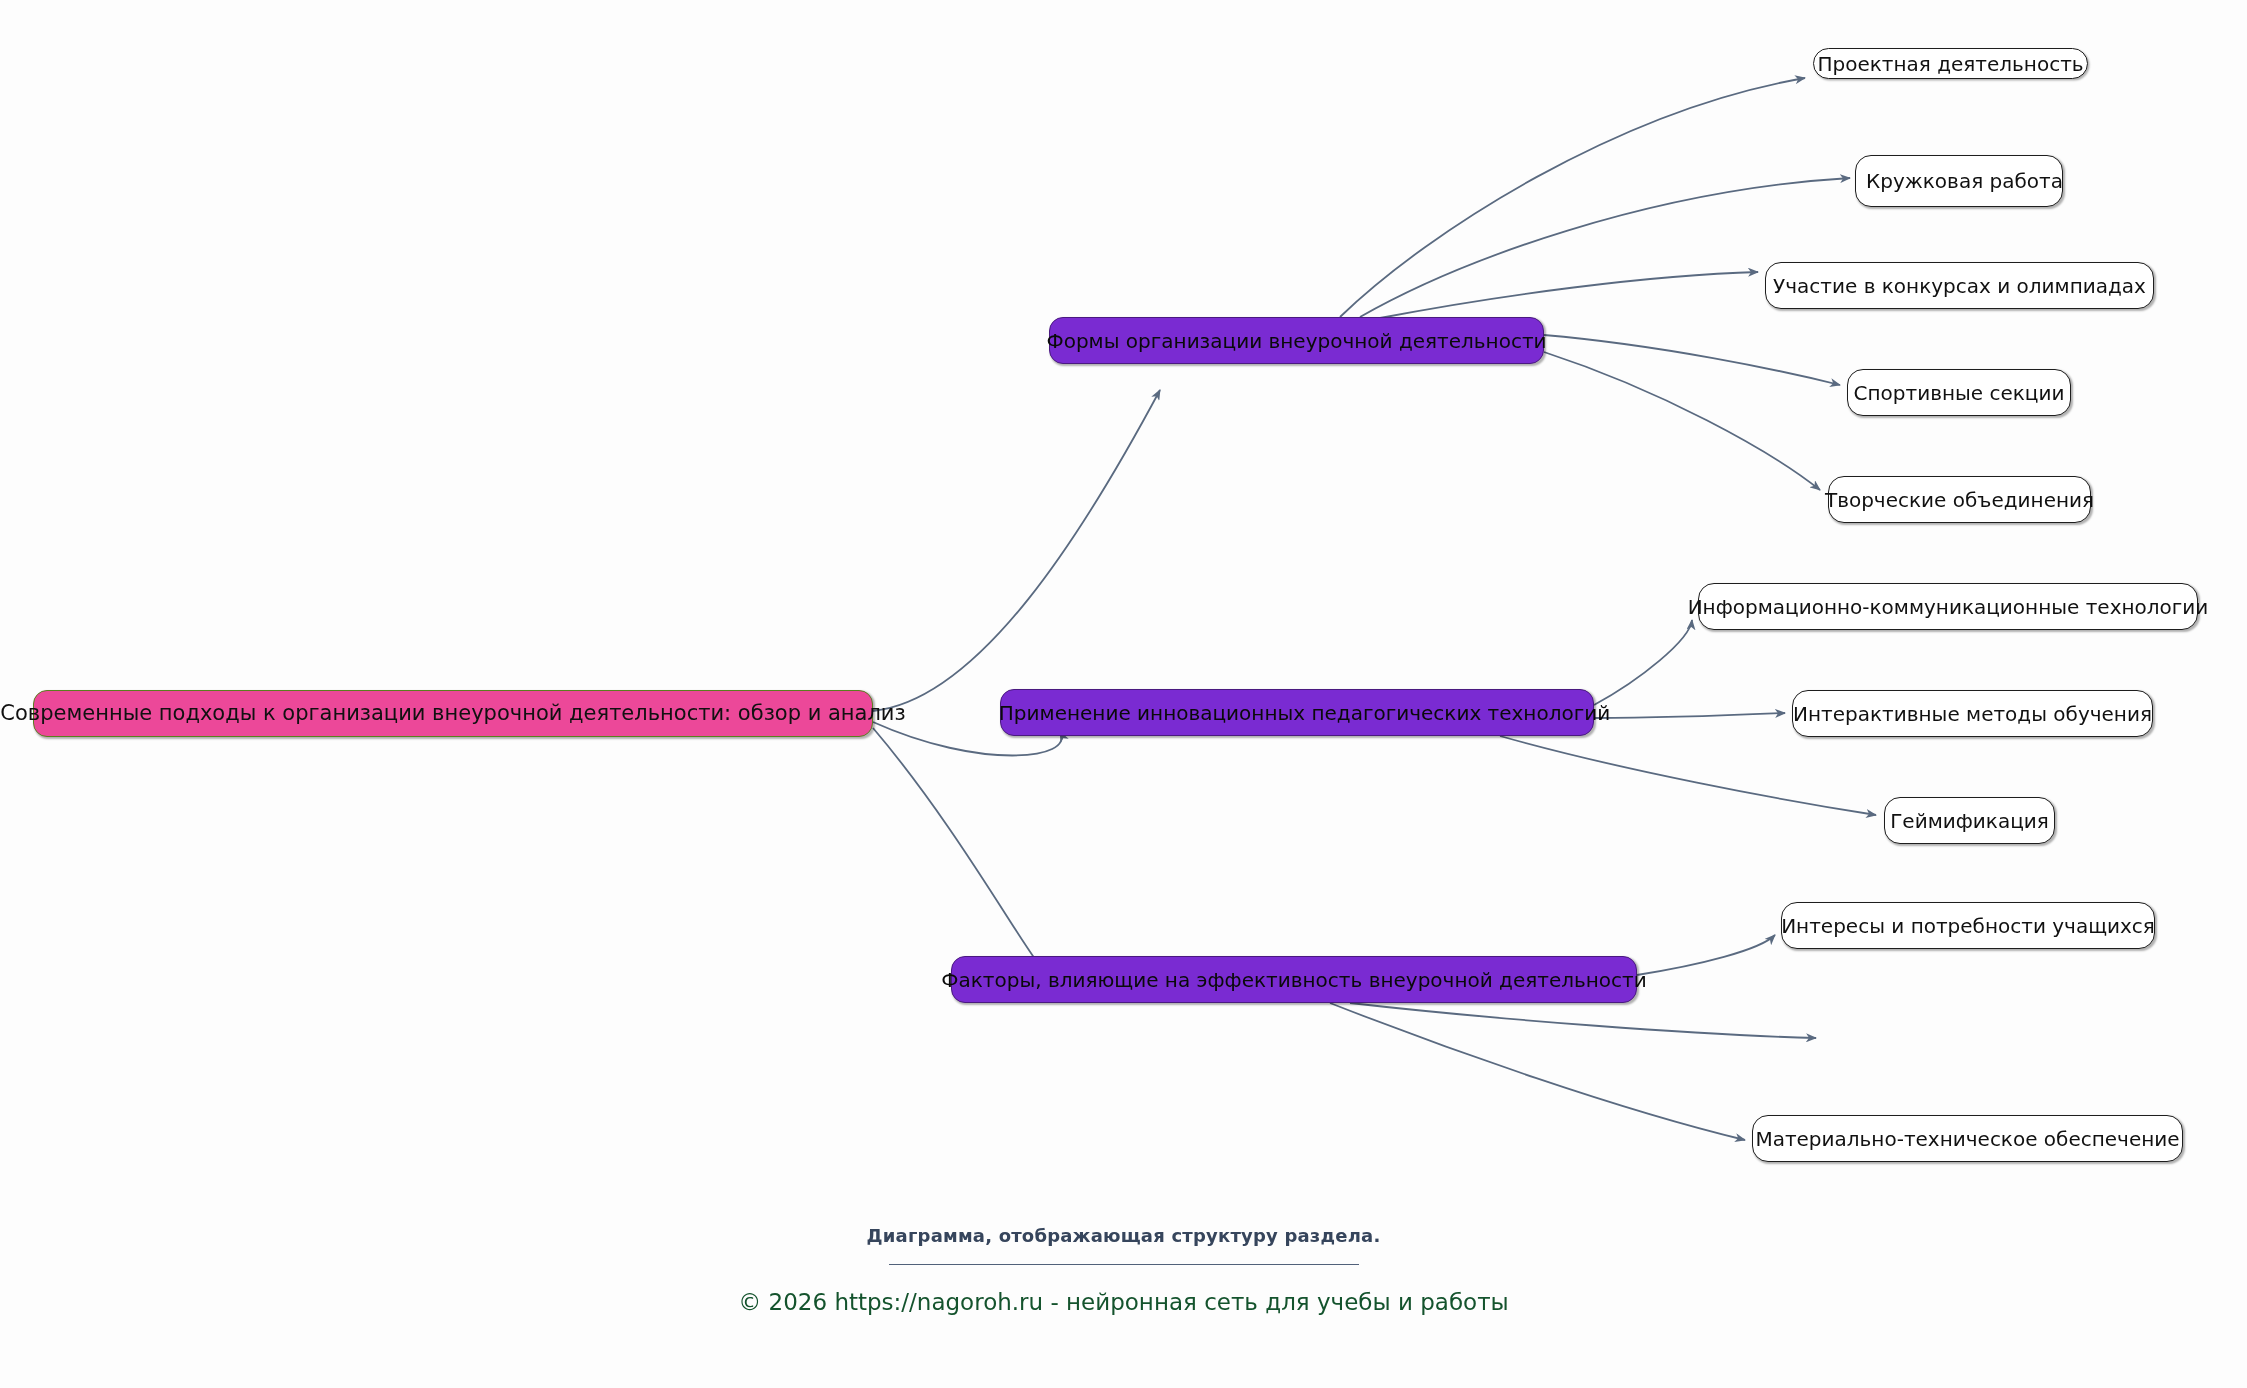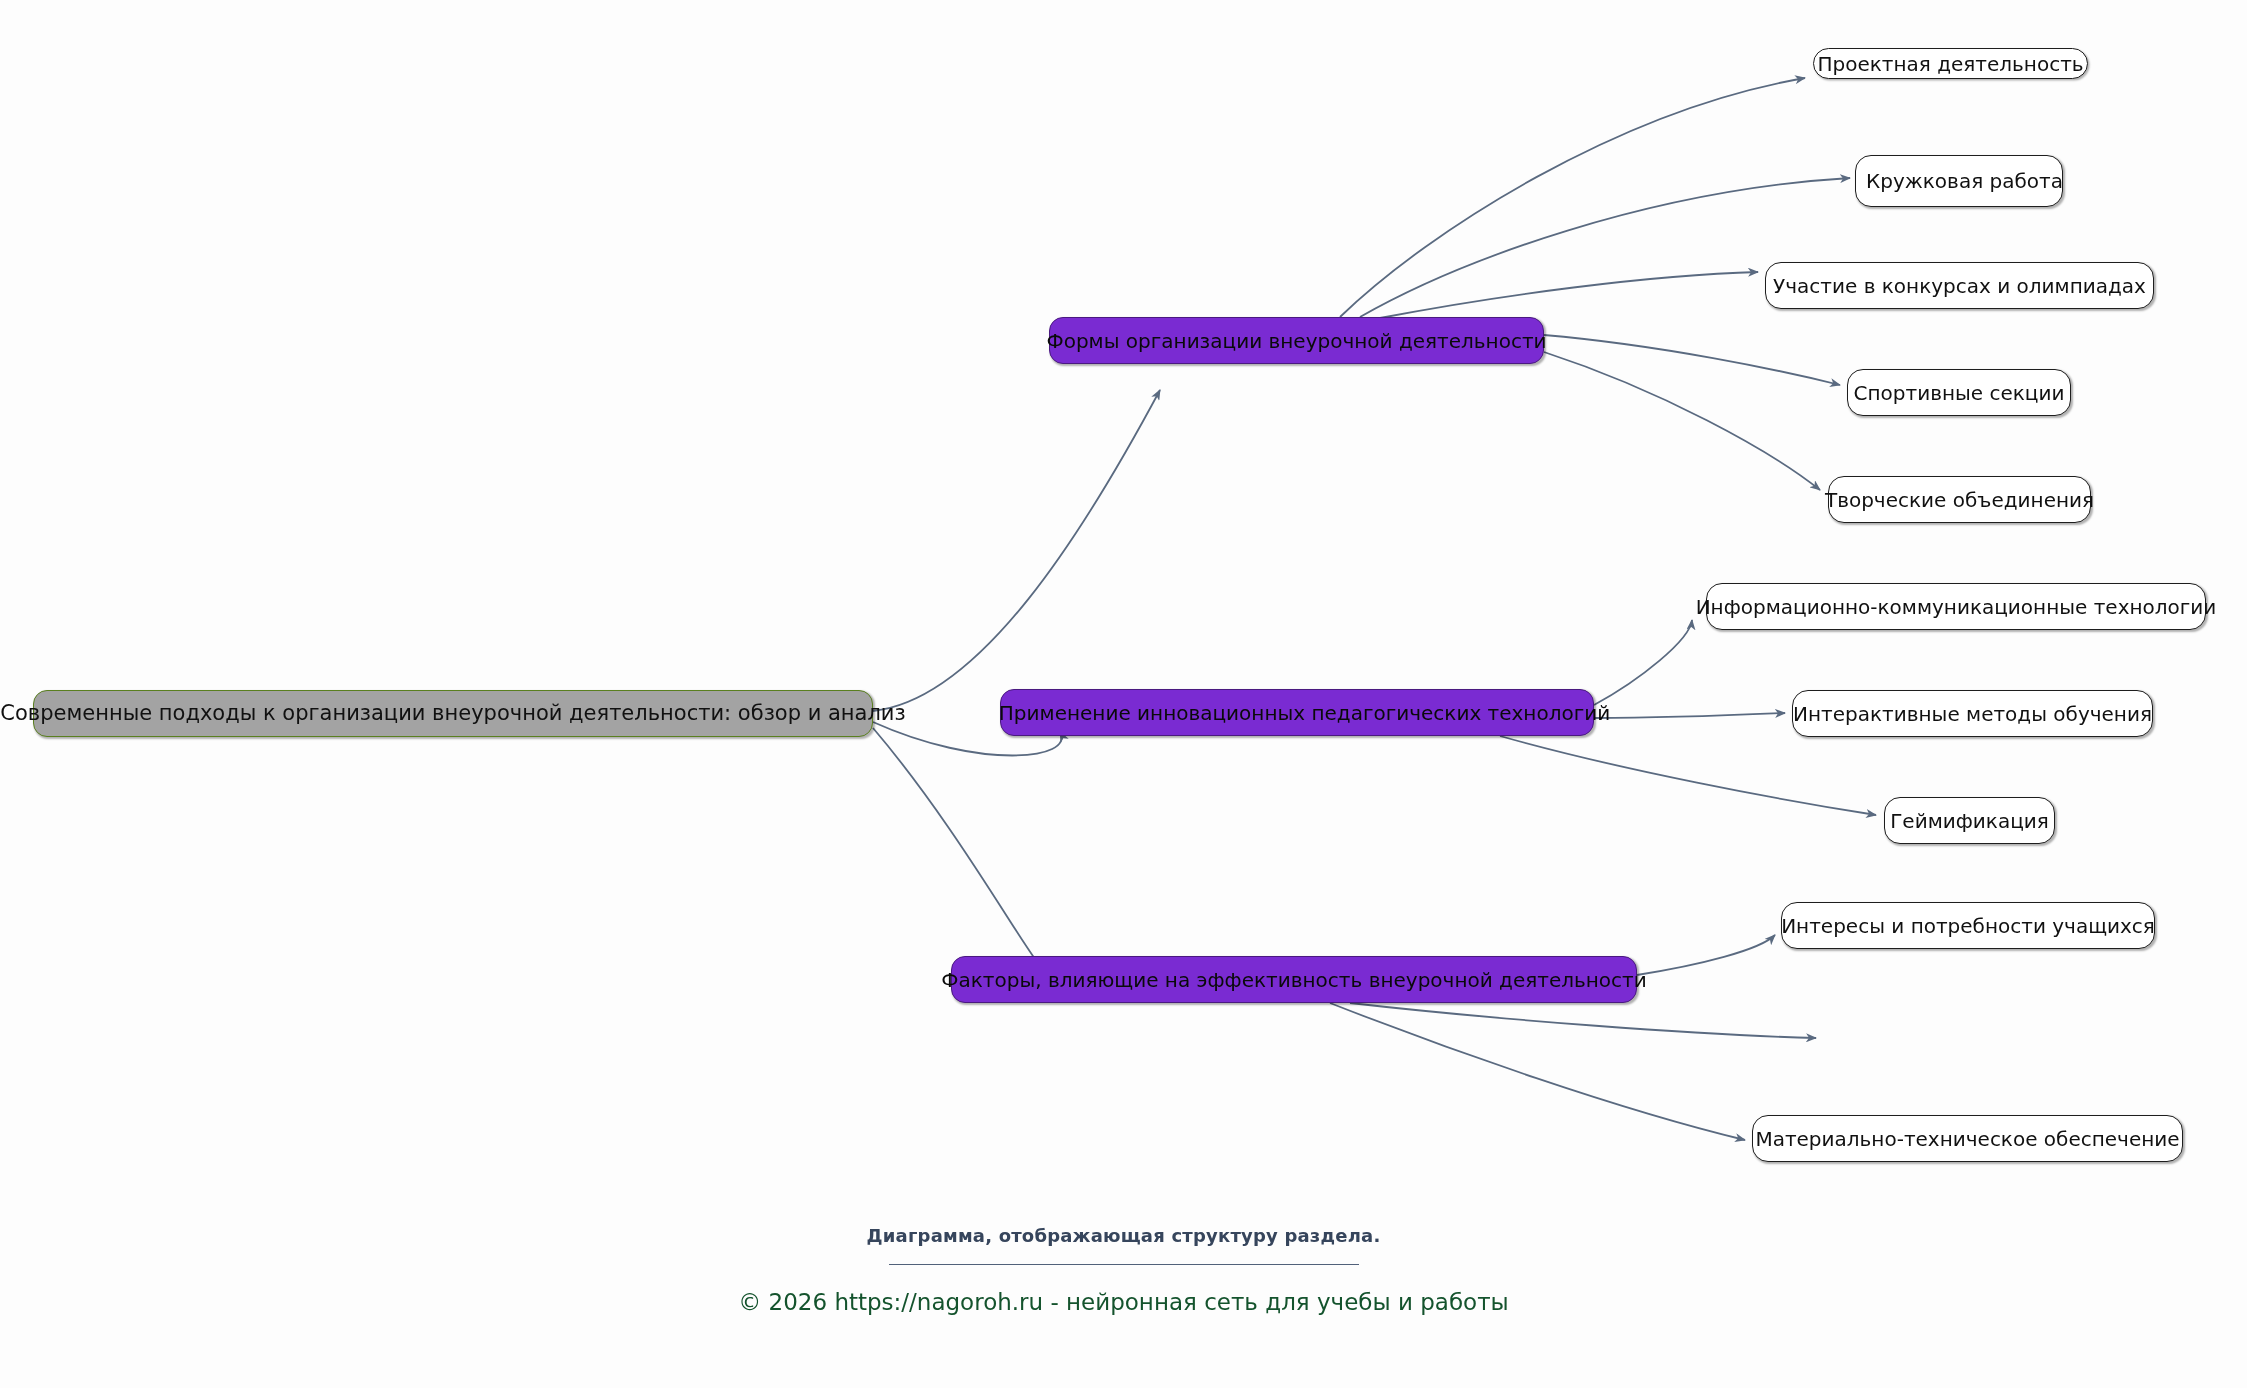--- a/index.html
+++ b/index.html
@@ -43,21 +43,21 @@
     box-shadow: 1.5px 1.5px 2px rgba(0,0,0,0.30);
   }
 
   .node .label {
     display: block;
     line-height: 1;
     padding: 0 2px;
   }
 
   .node-root {
-    background: #a3a3a3;
+    background: #ec4899;
     border: 1.2px solid #5a7f1f;
     color: #111111;
     font-size: 21px;
   }
 
   .node-branch {
     background: #7a2bd2;
     border: 1.2px solid #4a1980;
     color: #0a0a0a;
     font-size: 20px;
@@ -146,21 +146,21 @@
   <div class="node node-leaf" id="n-leaf-1-4" style="left: 1847px; top: 369px; width: 224px; height: 47px;">
     <span class="label">Спортивные секции</span>
   </div>
   <div class="node node-leaf" id="n-leaf-1-5" style="left: 1828px; top: 476px; width: 263px; height: 47px;">
     <span class="label">Творческие объединения</span>
   </div>
 
   <div class="node node-branch" id="n-branch-2" style="left: 1000px; top: 689px; width: 594px; height: 47px; padding-left: 15px;">
     <span class="label">Применение инновационных педагогических технологий</span>
   </div>
-  <div class="node node-leaf" id="n-leaf-2-1" style="left: 1698px; top: 583px; width: 500px; height: 47px; margin-left: 8px;">
+  <div class="node node-leaf" id="n-leaf-2-1" style="left: 1698px; top: 583px; width: 500px; height: 47px;">
     <span class="label">Информационно-коммуникационные технологии</span>
   </div>
   <div class="node node-leaf" id="n-leaf-2-2" style="left: 1792px; top: 690px; width: 361px; height: 47px;">
     <span class="label">Интерактивные методы обучения</span>
   </div>
   <div class="node node-leaf" id="n-leaf-2-3" style="left: 1884px; top: 797px; width: 171px; height: 47px;">
     <span class="label">Геймификация</span>
   </div>
 
   <div class="node node-branch" id="n-branch-3" style="left: 951px; top: 956px; width: 686px; height: 47px;">

